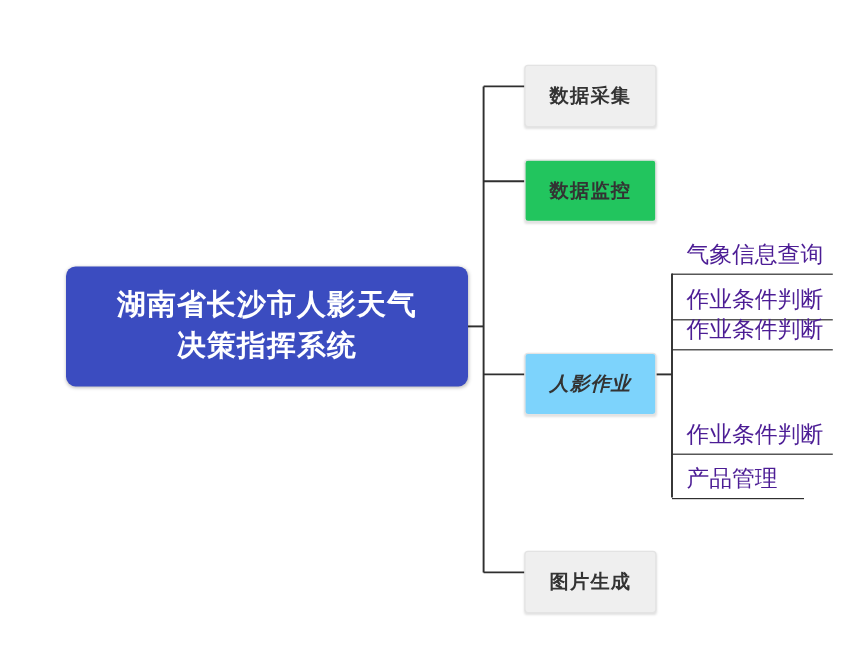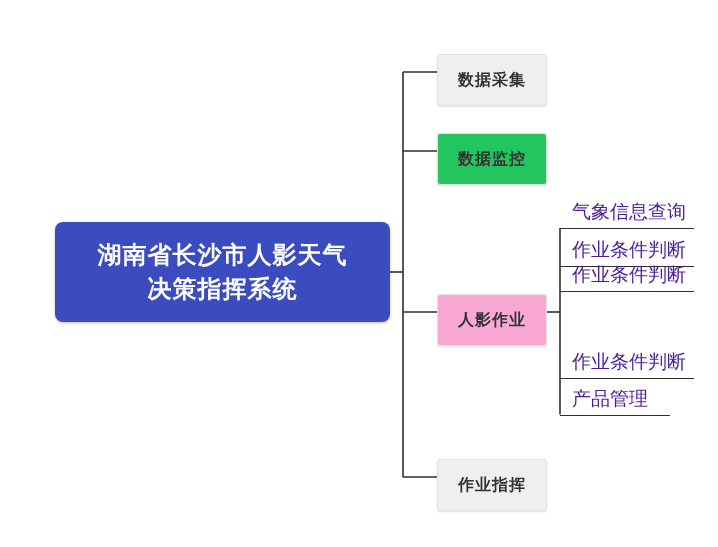--- a/index.html
+++ b/index.html
@@ -111,23 +111,23 @@
     </g>
   </svg>
 
   <div class="root-node" style="background: rgb(59, 76, 192);">湖南省长沙市人影天气
 决策指挥系统</div>
 
   <div class="branch-node branch-0" style="background: rgb(239, 239, 239);">数据采集</div>
 
   <div class="branch-node branch-1" style="background: #22c55e;">数据监控</div>
 
-  <div class="branch-node branch-2" style="background: #f9a8d4;">人影作业</div>
+  <div class="branch-node branch-2" style="background: #7dd3fc; font-style: italic;">人影作业</div>
 
-  <div class="branch-node branch-3" style="background: rgb(239, 239, 239);">作业指挥</div>
+  <div class="branch-node branch-3" style="background: rgb(239, 239, 239);">图片生成</div>
 
   <div class="leaf-node leaf-0">气象信息查询</div>
 
   <div class="leaf-node leaf-1">作业条件判断</div>
 
   <div class="leaf-node leaf-2">作业条件判断</div>
 
 
   <div class="leaf-node leaf-4">作业条件判断</div>
 

